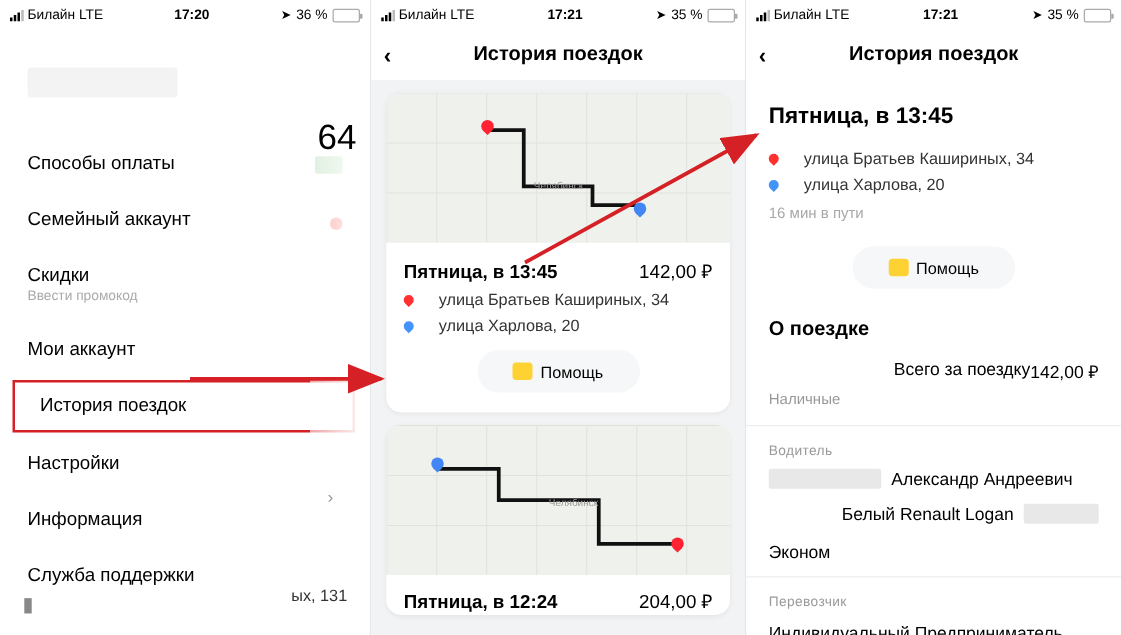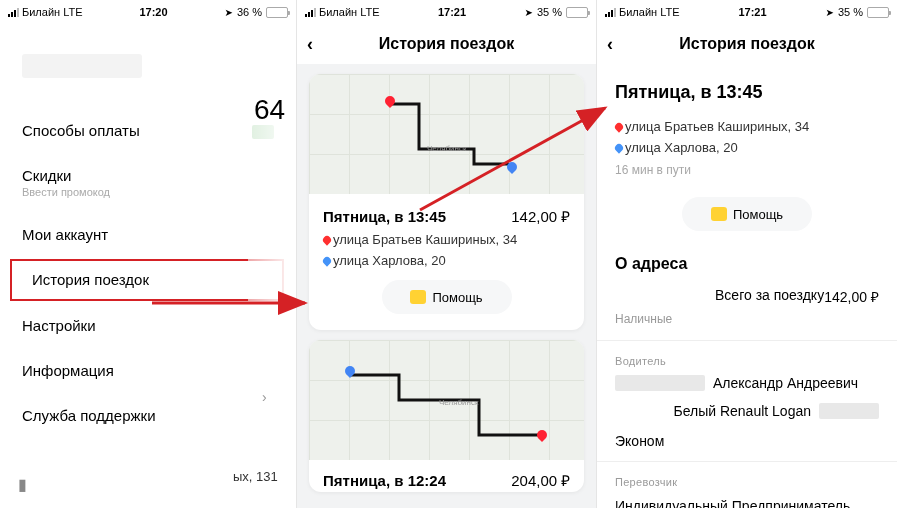--- a/index.html
+++ b/index.html
@@ -45,21 +45,21 @@
   .card { background:#fff; border-radius:12px; margin:10px 12px; box-shadow:0 1px 4px rgba(0,0,0,0.06); overflow:hidden; }
   .map { height:120px; background:#eef0ed; position:relative; overflow:hidden; }
   .map .pin { position:absolute; width:10px; height:10px; border-radius:50% 50% 50% 0; transform:rotate(-45deg); }
   .map .pin.red { background:#f23; }
   .map .pin.blue { background:#4285f4; }
   .map .lbl { position:absolute; font-size:8px; color:#999; }
   .card-body { padding:12px 14px; }
   .trip-row { display:flex; justify-content:space-between; align-items:baseline; }
   .trip-title { font-size:15px; font-weight:600; }
   .trip-price { font-size:15px; font-weight:500; }
-  .addr-row { display:flex; align-items:center; gap:2px; margin-top:6px; font-size:13px; color:#333;text-align:right; }
+  .addr-row { display:flex; align-items:center; gap:20px; margin-top:6px; font-size:13px; color:#333;text-align:right; }
   .dot { width:8px; height:8px; border-radius:50% 50% 50% 0; transform:rotate(-45deg); flex:none; }
   .dot.red{background:#ff3030}.dot.blue{background:#4493f8}
   .help-btn { margin:12px auto 4px; width:130px; height:34px; background:#f6f7f8; border-radius:18px; display:flex; align-items:center; justify-content:center; gap:6px; font-size:13px; }
   .help-btn .chat-ico{width:16px;height:14px;background:#ffd233;border-radius:3px;position:relative}
   .help-btn .chat-ico::after{content:"";position:absolute;bottom:-3px;left:3px;border:3px solid transparent;border-top-color:#ffd233}
   .card2 .map{height:120px}
   .card2 .card-body{padding:10px 14px 2px}
 
   
   .s3 .titlebar { height:40px; display:flex; align-items:center; justify-content:center; background:#fff; position:relative; font-size:16px; font-weight:600; }
@@ -116,20 +116,24 @@
       </div>
     </div>
 
     <div class="menu">
       <div class="menu-blank"></div>
 
       <div class="menu-item">
         <span>Способы оплаты</span>
         <span class="money-icon"></span>
       </div>
+      <div class="menu-item">
+        <span>Семейный аккаунт</span>
+        <span class="dot-red"></span>
+      </div>
       <div class="menu-item sml">
         <div>
           <div>Скидки</div>
           <div class="sub">Ввести промокод</div>
         </div>
       </div>
       <div class="menu-item">
         <span>Мои аккаунт</span>
       </div>
       <div class="highlight">
@@ -261,21 +265,21 @@
       <span class="dot blue"></span>
       <span>улица Харлова, 20</span>
     </div>
     <div class="duration">16 мин в пути</div>
 
     <div class="help-btn">
       <span class="chat-ico"></span>
       <span>Помощь</span>
     </div>
 
-    <h3>О адреса</h3>
+    <h3>О поездке</h3>
     <div class="kv">
       <span>Всего за поездку</span>
       <span>142,00 ₽</span>
     </div>
     <div class="sub-gray">Наличные</div>
     <div class="hr"></div>
 
     <div class="section-label">Водитель</div>
     <div class="driver-row">
       <span class="blurred"></span>

